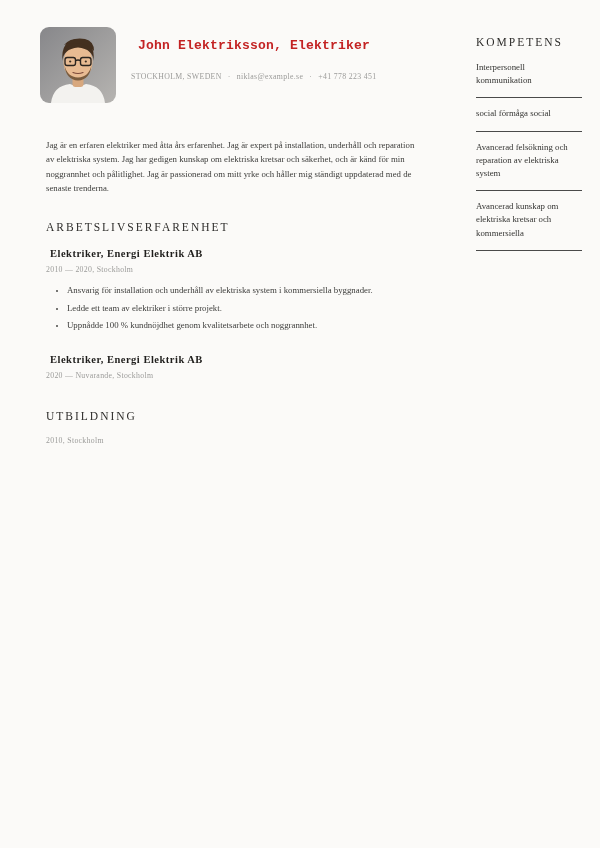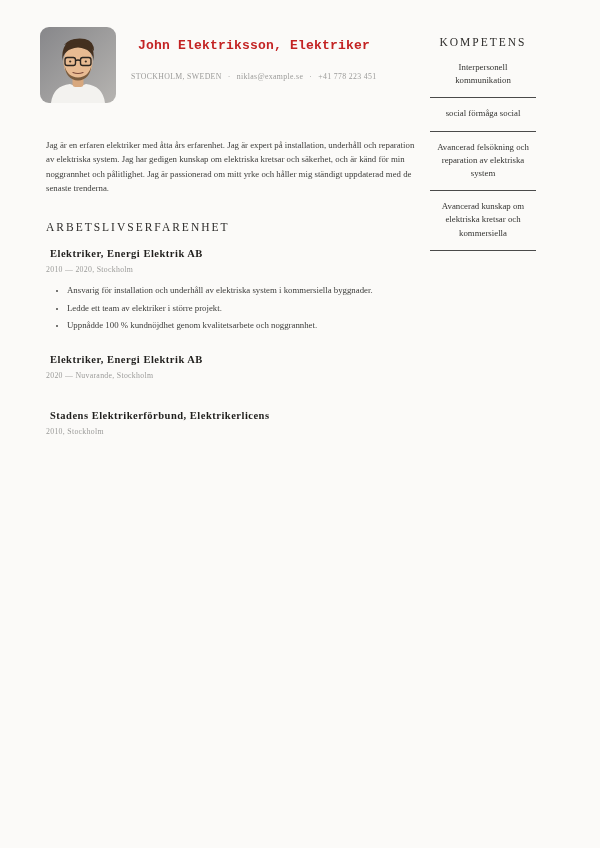--- a/index.html
+++ b/index.html
@@ -39,21 +39,21 @@
   .contact .sep{margin:0 6px;}
 
   
   .section-title{
     margin:0;font-size:11.5px;font-weight:400;
     letter-spacing:2px;color:#2e2d2b;text-transform:uppercase;
   }
 
   
   .sidebar{
-    position:absolute;left:430px;top:36px;width:106px;text-align:center;
+    position:absolute;left:476px;top:36px;width:106px;
   }
   .skill{
     font-size:8.8px;line-height:1.5;color:#343432;
     padding:9px 0 10px;border-bottom:1.5px solid var(--divider);
   }
   .sidebar .section-title{margin-bottom:4px;}
 
   
   .main{
     position:absolute;left:46px;top:128px;width:376px;
@@ -151,22 +151,22 @@
         </ul>
       </article>
 
       <article class="job">
         <h3 class="role">Elektriker, Energi Elektrik AB</h3>
         <div class="meta">2020 — Nuvarande, Stockholm</div>
       </article>
     </section>
 
     <section class="education-section">
+      <h2 class="section-title">UTBILDNING</h2>
 
 
       <article class="edu">
-        <h3 class="school">Stadens Elektrikerförbund, Elektrikerlicens</h3>
         <div class="meta">2010, Stockholm</div>
       </article>
     </section>
 
   </main>
 </div>
 
 </body></html>

